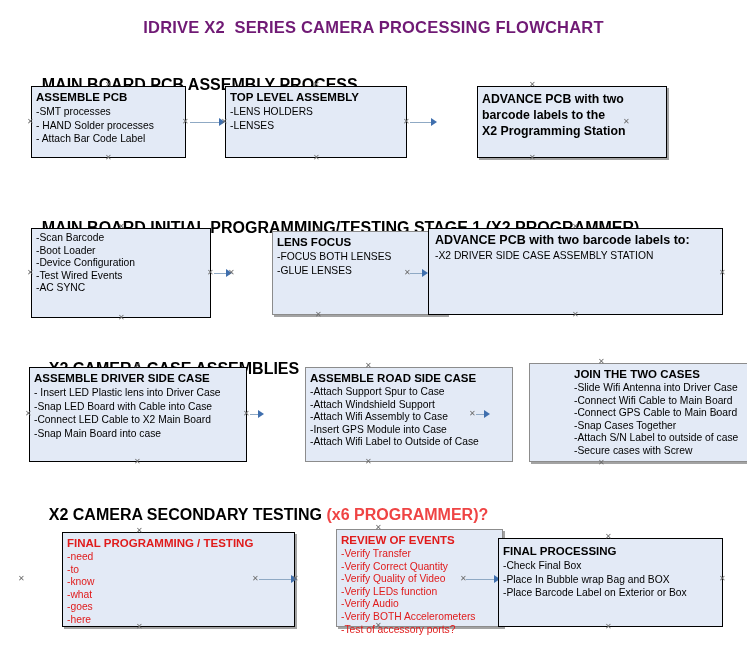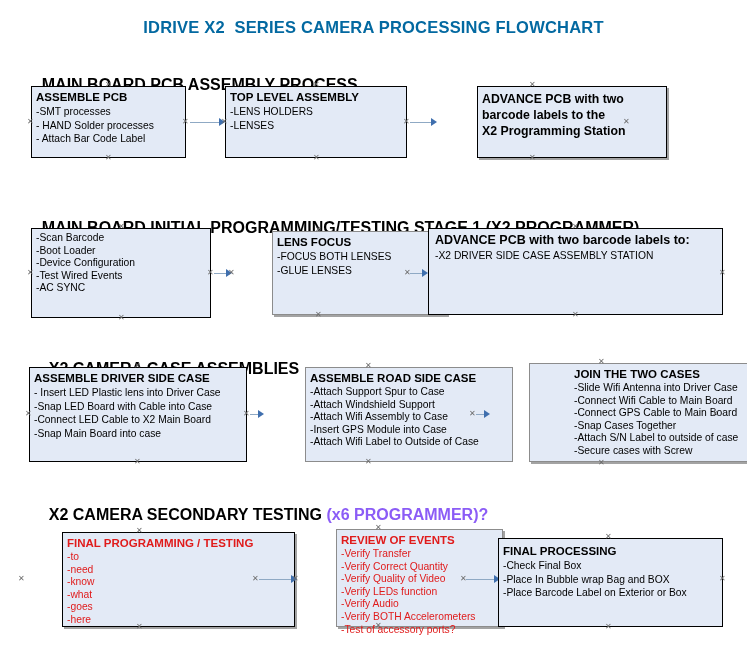--- a/index.html
+++ b/index.html
@@ -12,29 +12,29 @@
     -webkit-font-smoothing:antialiased;
   }
   #canvas{position:absolute;left:0;top:0;width:747px;height:662px;}
 
   .abs{position:absolute;}
 
   
   .doc-title{
     left:0;top:18px;width:747px;
     text-align:center;
-    font-size:16.5px;font-weight:bold;color:#0369a1;
+    font-size:16.5px;font-weight:bold;color:#701a75;
     letter-spacing:0.2px;
     white-space:pre;
   }
   .section-title{
     font-size:16px;font-weight:bold;color:#000;
     white-space:pre;
   }
-  .section-title .red{color:#8b5cf6;text-align:right;}
+  .section-title .red{color:#ef4444;text-align:right;}
 
   
   .box{
     box-sizing:border-box;
     background:#e3eaf6;
     border:1px solid #000000;
     padding:3px 4px 0 4px;
     overflow:visible;
   }
   .box.gray-border{border:1px solid #8c8c8c;}
@@ -211,22 +211,22 @@
   <div class="xmark" style="left:598px;top:358px;">✕</div>
   <div class="xmark" style="left:598px;top:459px;">✕</div>
   <div class="xmark" style="left:712px;top:410px;">✕</div>
 
   <div class="abs section-title" style="left:31px;top:488px;">
     <span>X2 CAMERA SECONDARY TESTING </span><span class="red">(x6 PROGRAMMER)?</span>
   </div>
 
   <div class="abs box shadow" style="left:22px;top:532px;width:233px;height:95px;">
     <div class="bx-title red">FINAL PROGRAMMING / TESTING</div>
+    <div class="bx-line red tight">-need</div>
     <div class="bx-line red tight">-to</div>
-    <div class="bx-line red tight">-need</div>
     <div class="bx-line red tight">-know</div>
     <div class="bx-line red tight">-what</div>
     <div class="bx-line red tight">-goes</div>
     <div class="bx-line red tight">-here</div>
   </div>
   <div class="xmark" style="left:136px;top:527px;">✕</div>
   <div class="xmark" style="left:136px;top:623px;">✕</div>
   <div class="xmark" style="left:18px;top:575px;">✕</div>
   <div class="xmark" style="left:252px;top:575px;">✕</div>
 

